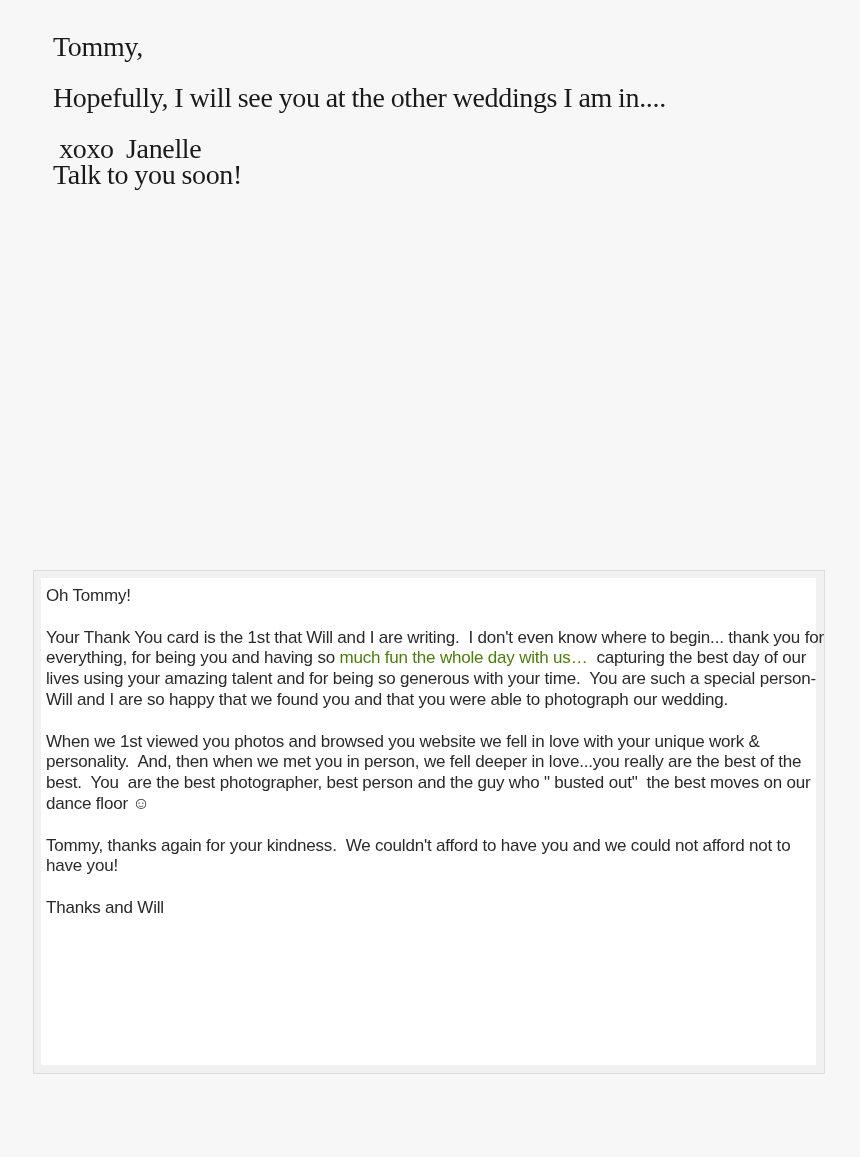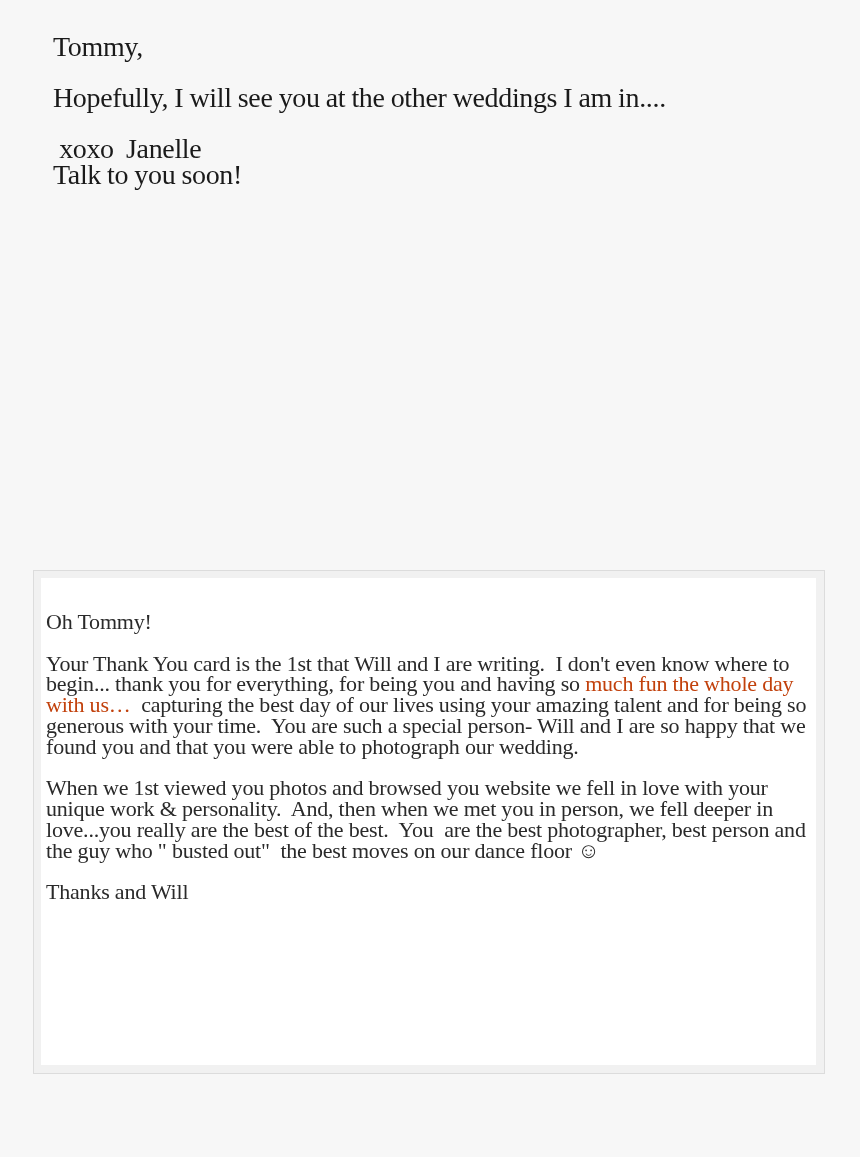--- a/index.html
+++ b/index.html
@@ -45,46 +45,47 @@
       position: absolute;
       left: 7px;
       top: 7px;
       right: 8px;
       bottom: 8px;
       background: #ffffff;
     }
     .letter-mono {
       position: absolute;
       left: 46px;
-      top: 612px;
+      top: 586px;
       width: 780px;
-      font-family: Liberation Serif, serif;
-      font-size: 22px;
+      font-family: Liberation Sans, sans-serif;
+      font-size: 17px;
       line-height: 20.8px;
       color: #2a2a2a;
       letter-spacing: -0.2px;
     }
     .letter-mono p {
       margin: 0 0 20.8px 0;
       white-space: pre-wrap;
     }
-    .faded { color: #c2410c; }
+    .faded { color: #4d7c0f; }
   </style>
 </head>
 <body>
 
 <div class="letter-serif">
   <p>Tommy,</p>
   <p>Hopefully, I will see you at the other weddings I am in....</p>
   <p class="tight"> xoxo  Janelle</p>
   <p class="tight">Talk to you soon!</p>
 </div>
 
 <div class="card-frame">
   <div class="card-inner"></div>
 </div>
 
 <div class="letter-mono">
   <p>Oh Tommy!</p>
   <p><span>Your Thank You card is the 1st that Will and I are writing.  I don't even know where to begin... thank you for everything, for being you and having so </span><span class="faded">much fun the whole day with us…</span><span>  capturing the best day of our lives using your amazing talent and for being so generous with your time.  You are such a special person- Will and I are so happy that we found you and that you were able to photograph our wedding.</span></p>
   <p>When we 1st viewed you photos and browsed you website we fell in love with your unique work &amp; personality.  And, then when we met you in person, we fell deeper in love...you really are the best of the best.  You  are the best photographer, best person and the guy who " busted out"  the best moves on our dance floor ☺</p>
+  <p>Tommy, thanks again for your kindness.  We couldn't afford to have you and we could not afford not to have you!</p>
   <p>Thanks and Will</p>
 </div>
 
 </body></html>

